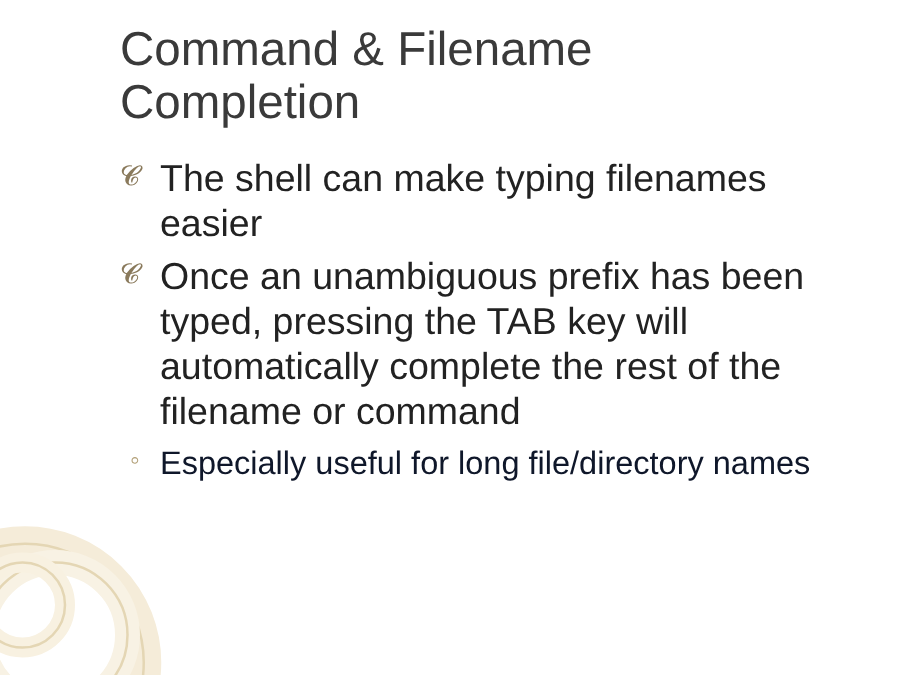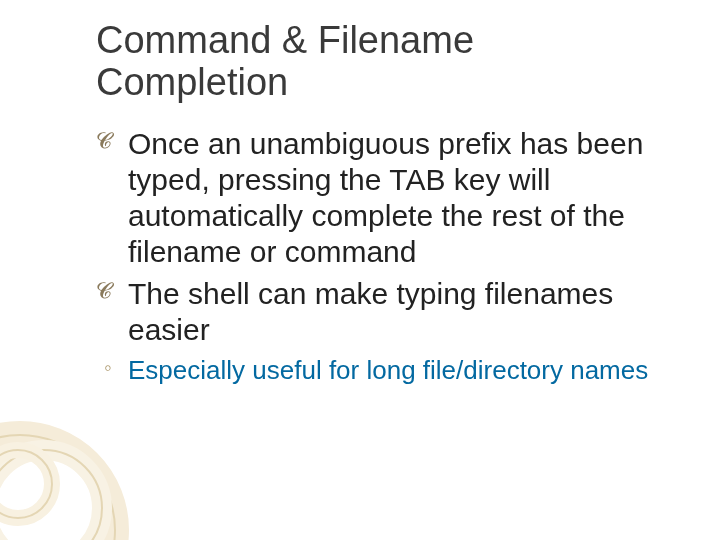--- a/index.html
+++ b/index.html
@@ -50,21 +50,21 @@
     top: 2px;
     font-size: 22px;
     color: #8a7a5c;
     font-family: Georgia, "Times New Roman", serif;
   }
   .sub {
     list-style: none;
     padding-left: 28px;
     font-size: 26px;
     line-height: 1.25;
-    color: #0369a1;
+    color: #0f172a;
   }
   .sub > li { position: relative; }
   .sub > li::before {
     content: "\25E6"; 
     position: absolute;
     left: -24px;
     top: 0;
     color: #b3a078;
     font-size: 22px;
   }
@@ -73,22 +73,22 @@
 <body>
 
 <div class="slide">
 
   <h1 class="title">
     <span>Command &amp; Filename</span><br>
     <span>Completion</span>
   </h1>
 
   <ul class="bullets">
+    <li>The shell can make typing filenames easier</li>
     <li>Once an unambiguous prefix has been typed, pressing the TAB key will automatically complete the rest of the filename or command</li>
-    <li>The shell can make typing filenames easier</li>
   </ul>
 
   <ul class="sub">
     <li>Especially useful for long file/directory names</li>
   </ul>
 
 </div>
 
 <svg class="corner" viewBox="0 0 140 160">
   <g fill="none">

